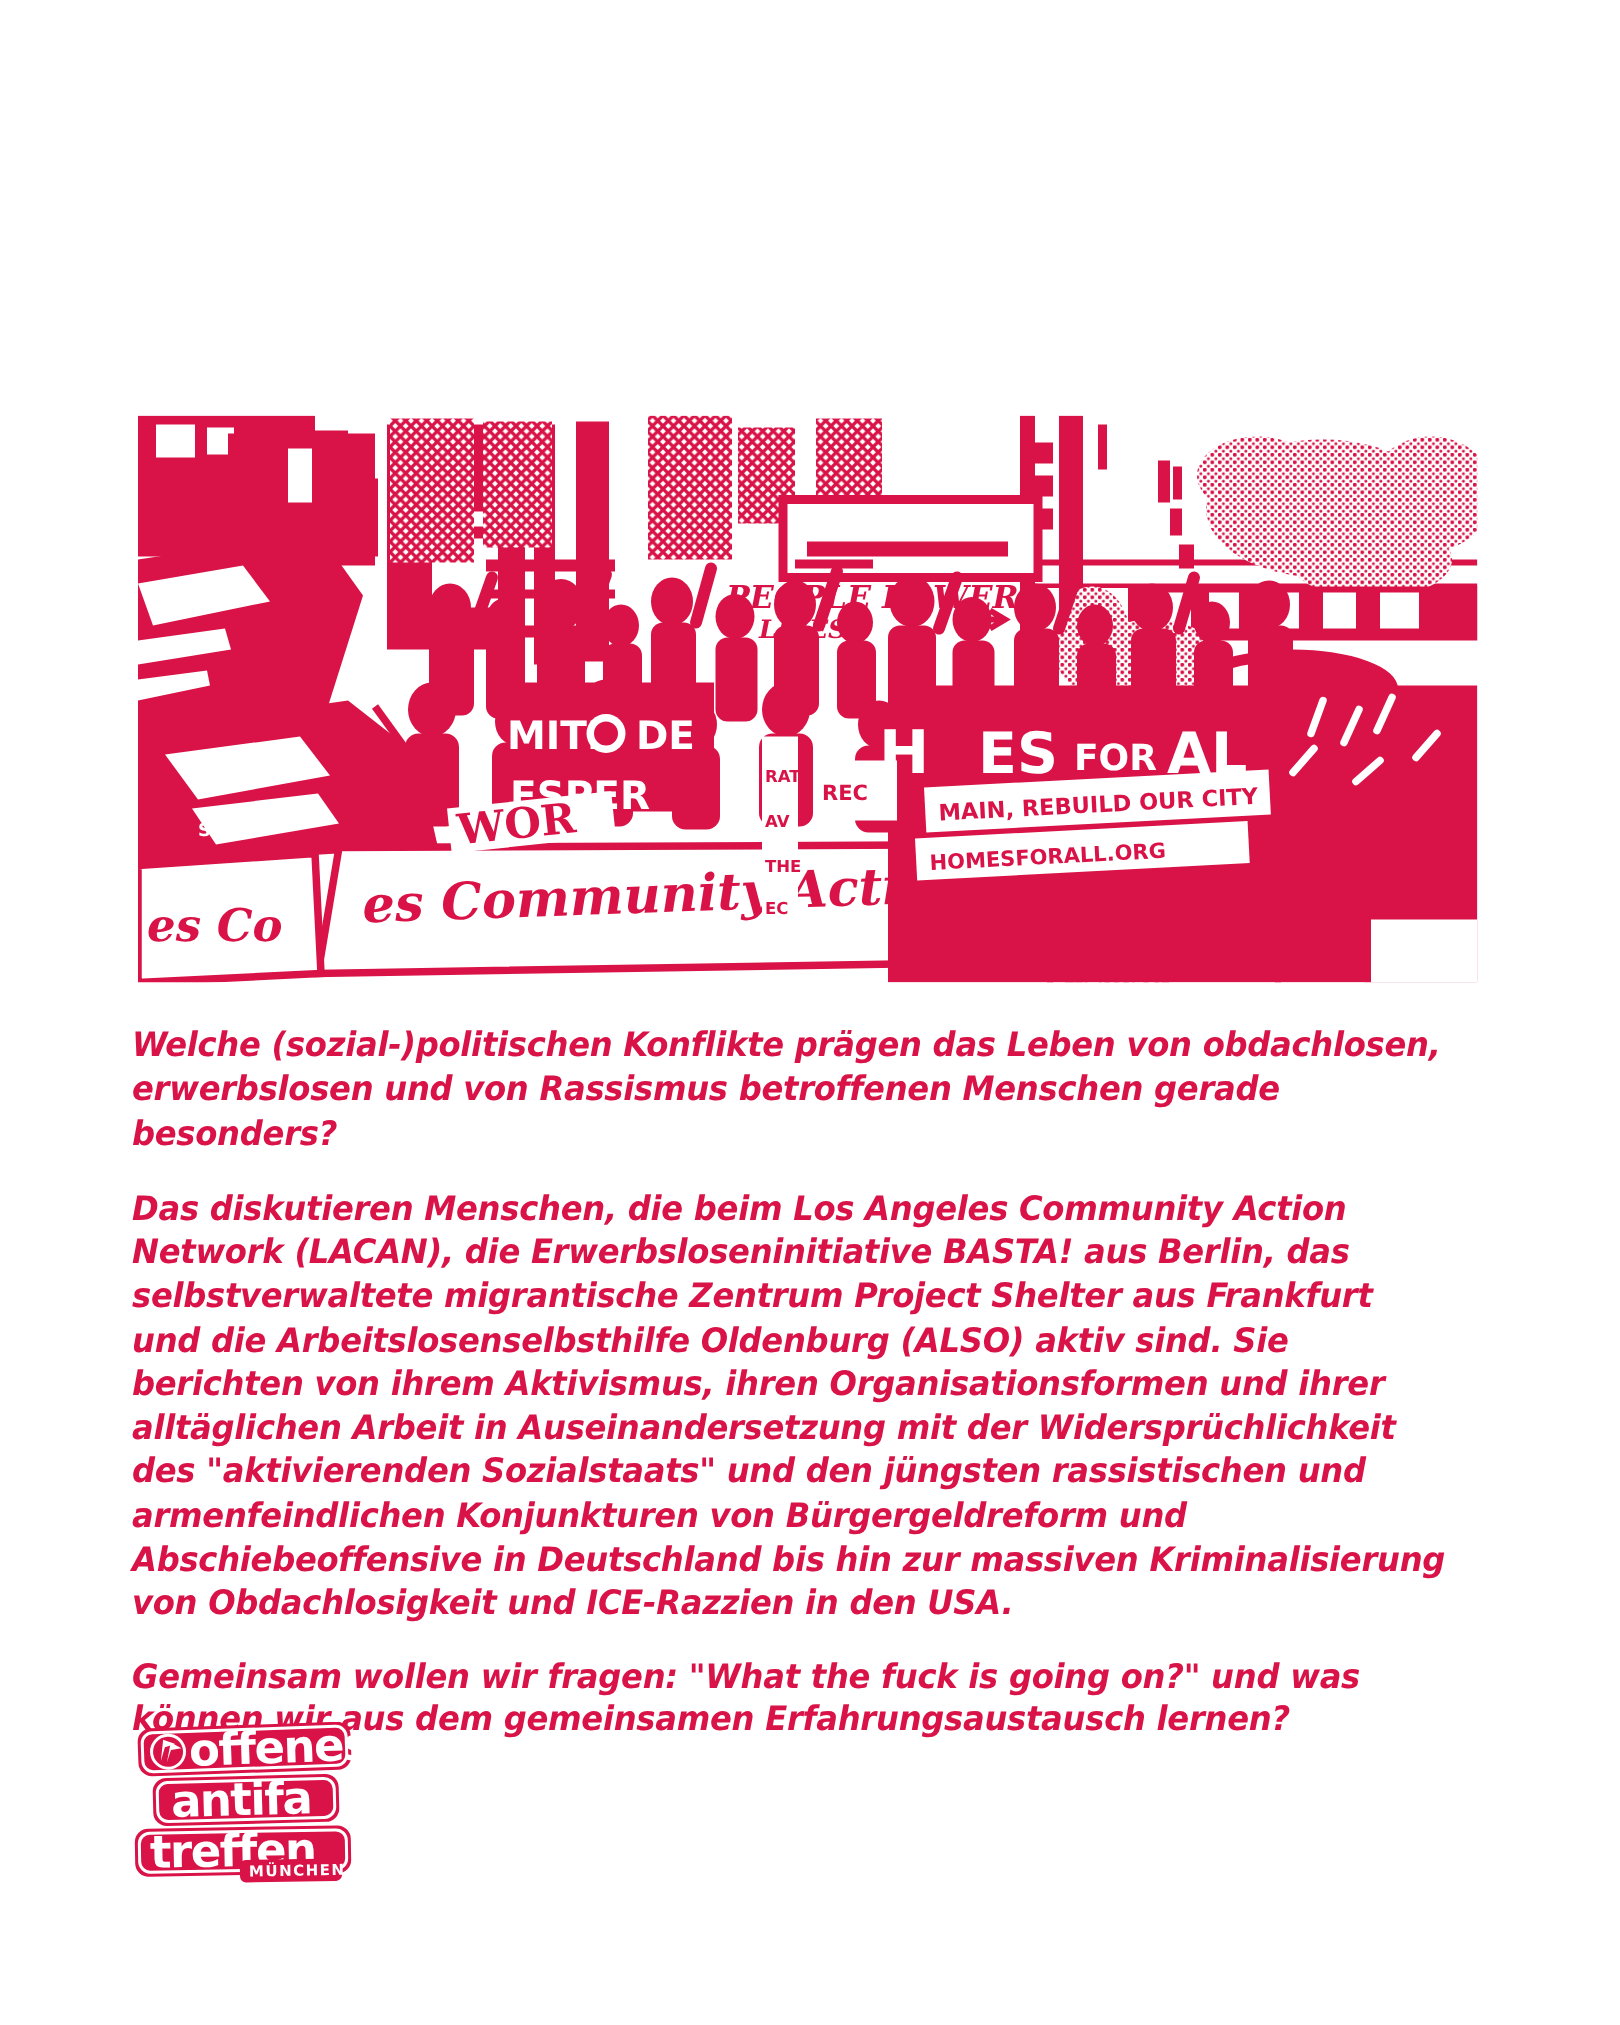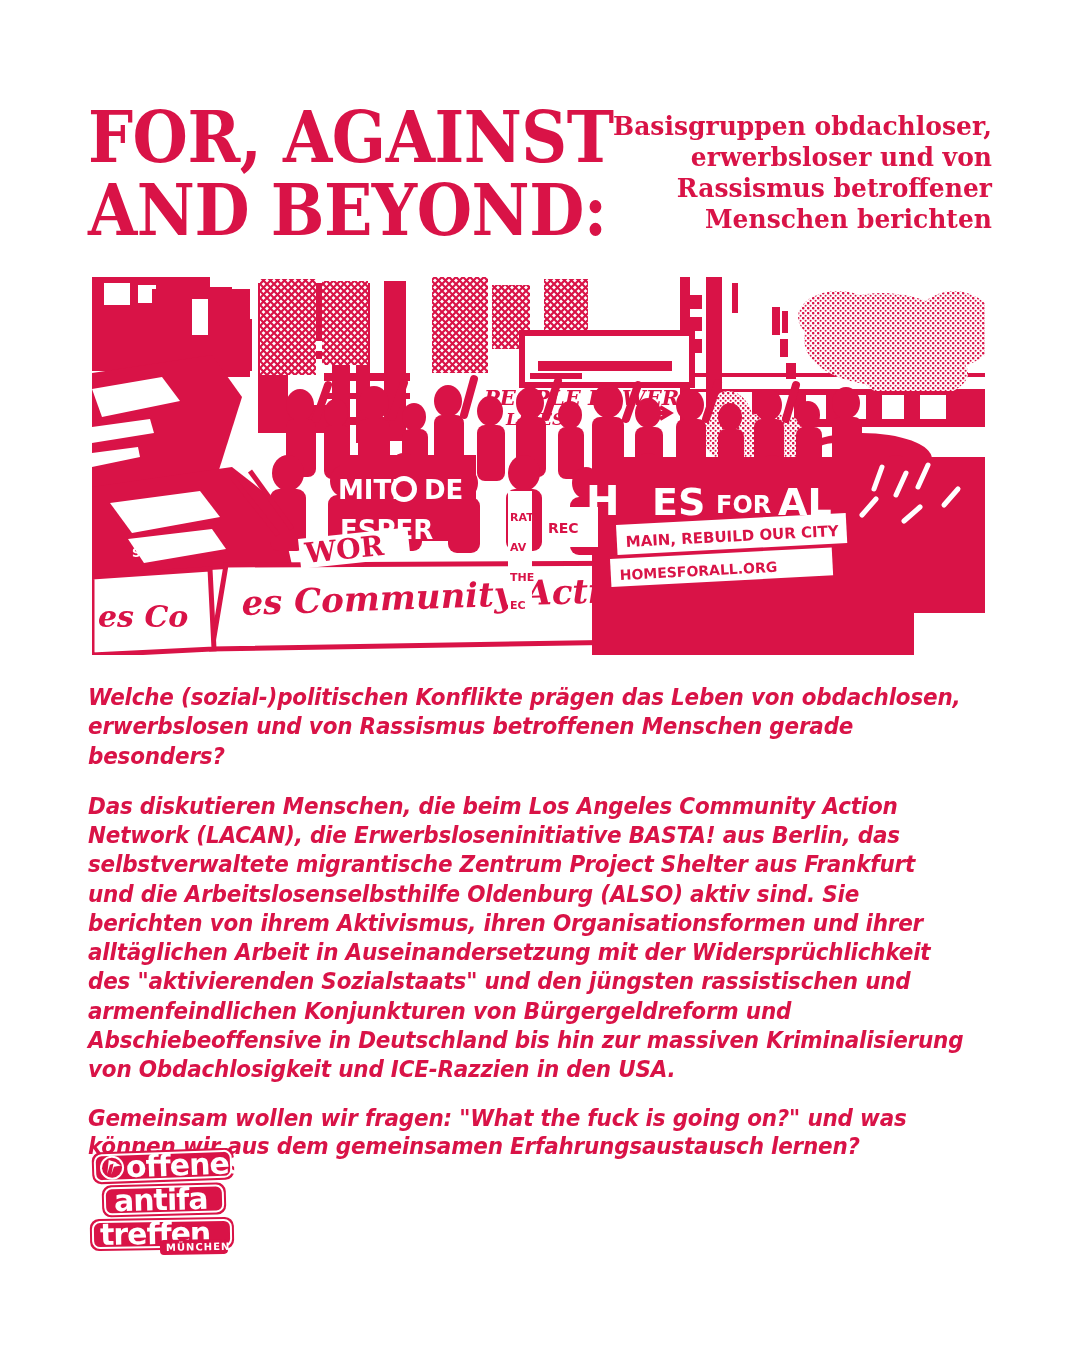--- a/index.html
+++ b/index.html
@@ -158,35 +158,20 @@
     fill: #ffffff;
     font-size: 10px;
     letter-spacing: 1px;
   }
 </style>
 </head>
 <body>
 
 <div class="poster">
 
-  <div class="header">
-
-    <div class="title-block">
-      <div class="title-line first">FOR, AGAINST</div>
-      <div class="title-line second">AND BEYOND:</div>
-    </div>
-
-    <div class="subtitle-block">
-      <div class="subtitle-line">Basisgruppen obdachloser,</div>
-      <div class="subtitle-line">erwerbsloser und von</div>
-      <div class="subtitle-line">Rassismus betroffener</div>
-      <div class="subtitle-line">Menschen berichten</div>
-    </div>
-
-  </div>
 
   <div class="photo-wrap">
     <svg width="893" height="378" viewBox="0 0 893 378" xmlns="http://www.w3.org/2000/svg">
       <defs>
         <pattern id="halftone" width="7" height="7" patternUnits="userSpaceOnUse">
           <rect width="7" height="7" fill="#ffffff"></rect>
           <path d="M0 0 L7 7 M7 0 L0 7" stroke="#D91347" stroke-width="2.2"></path>
         </pattern>
         <pattern id="foliage" width="5" height="5" patternUnits="userSpaceOnUse">
           <rect width="5" height="5" fill="#ffffff"></rect>

